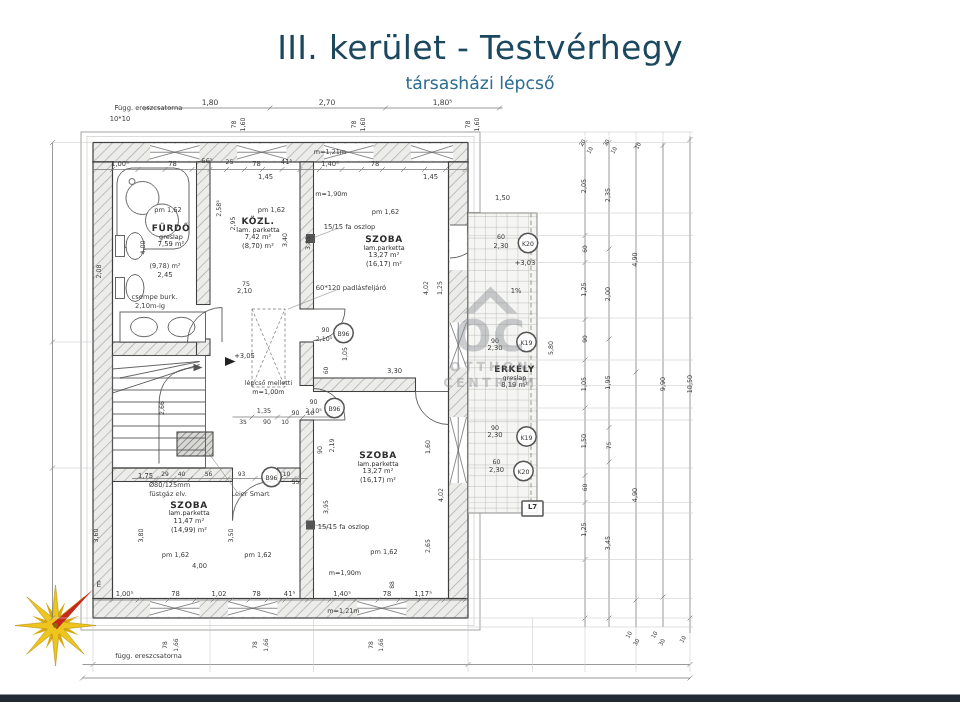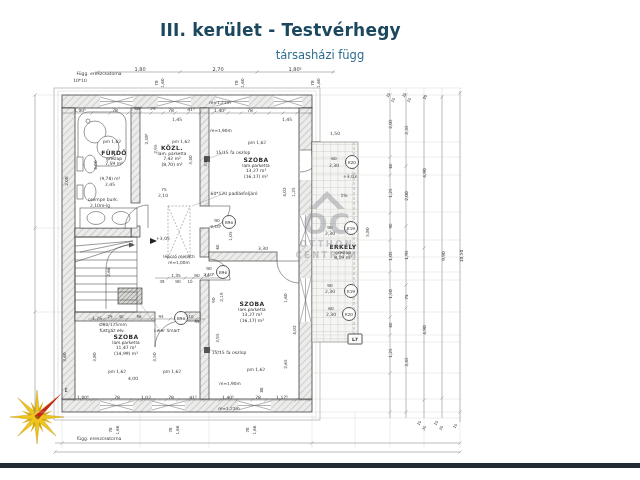--- a/index.html
+++ b/index.html
@@ -1,20 +1,20 @@
 <!DOCTYPE html>
 <html><head>
 <meta charset="utf-8">
 <style>
   html,body{margin:0;padding:0;background:#fff;}
   .page{position:relative;width:640px;height:480px;background:#ffffff;overflow:hidden;
         font-family:"DejaVu Sans","Liberation Sans",sans-serif;}
   
-  .title{position:absolute;left:160px;top:20px;width:320px;text-align:left;
-         font-size:17px;font-weight:bold;color:#1b485f;letter-spacing:.2px;}
+  .title{position:absolute;left:160px;top:20px;width:320px;text-align:center;
+         font-size:22px;font-weight:normal;color:#1b485f;letter-spacing:.2px;}
   .subtitle{position:absolute;left:160px;top:48px;width:320px;text-align:center;
          font-size:11.5px;color:#2e6e90;}
   
   .logo{position:absolute;left:0;top:0;width:80px;height:170px;z-index:10;}
   .logo-shape{position:absolute;left:0;top:-4px;width:62px;height:162px;
        clip-path:polygon(0px 0px,38px 0px,59px 19px,40px 119px,0px 155px);
        background:linear-gradient(160deg,#f89a3d 0%,#ef7d17 40%,#e05206 100%);}
   .logo-text{position:absolute;left:-15px;top:34px;width:46px;text-align:center;color:#fff;}
   .logo-mono{font-size:20px;font-weight:bold;line-height:1.05;letter-spacing:1px;}
   .logo-w{font-size:4.6px;letter-spacing:1.6px;line-height:1.5;font-weight:bold;}
@@ -42,21 +42,21 @@
   .tag.box{border-radius:1px;width:13px;height:9px;font-weight:bold;font-size:4.6px;}
   
   .footer-bar{position:absolute;left:0;top:463px;width:640px;height:4.5px;background:#222a33;}
 </style>
 </head>
 <body>
 
 <div class="page">
 
   <div class="title">III. kerület - Testvérhegy</div>
-  <div class="subtitle">társasházi függ</div>
+  <div class="subtitle">társasházi lépcső</div>
 
 
   <svg class="plan-svg" id="plan-svg" width="640" height="480" viewBox="0 0 640 480">
     <defs>
       <pattern id="hatch" width="5" height="5" patternUnits="userSpaceOnUse" patternTransform="rotate(45)">
         <rect width="5" height="5" fill="#ececea"></rect>
         <line x1="0" y1="0" x2="0" y2="5" stroke="#b4b4b1" stroke-width="1.1"></line>
       </pattern>
       <pattern id="hatchD" width="3.2" height="3.2" patternUnits="userSpaceOnUse" patternTransform="rotate(45)">
         <rect width="3.2" height="3.2" fill="#d8d8d5"></rect>

